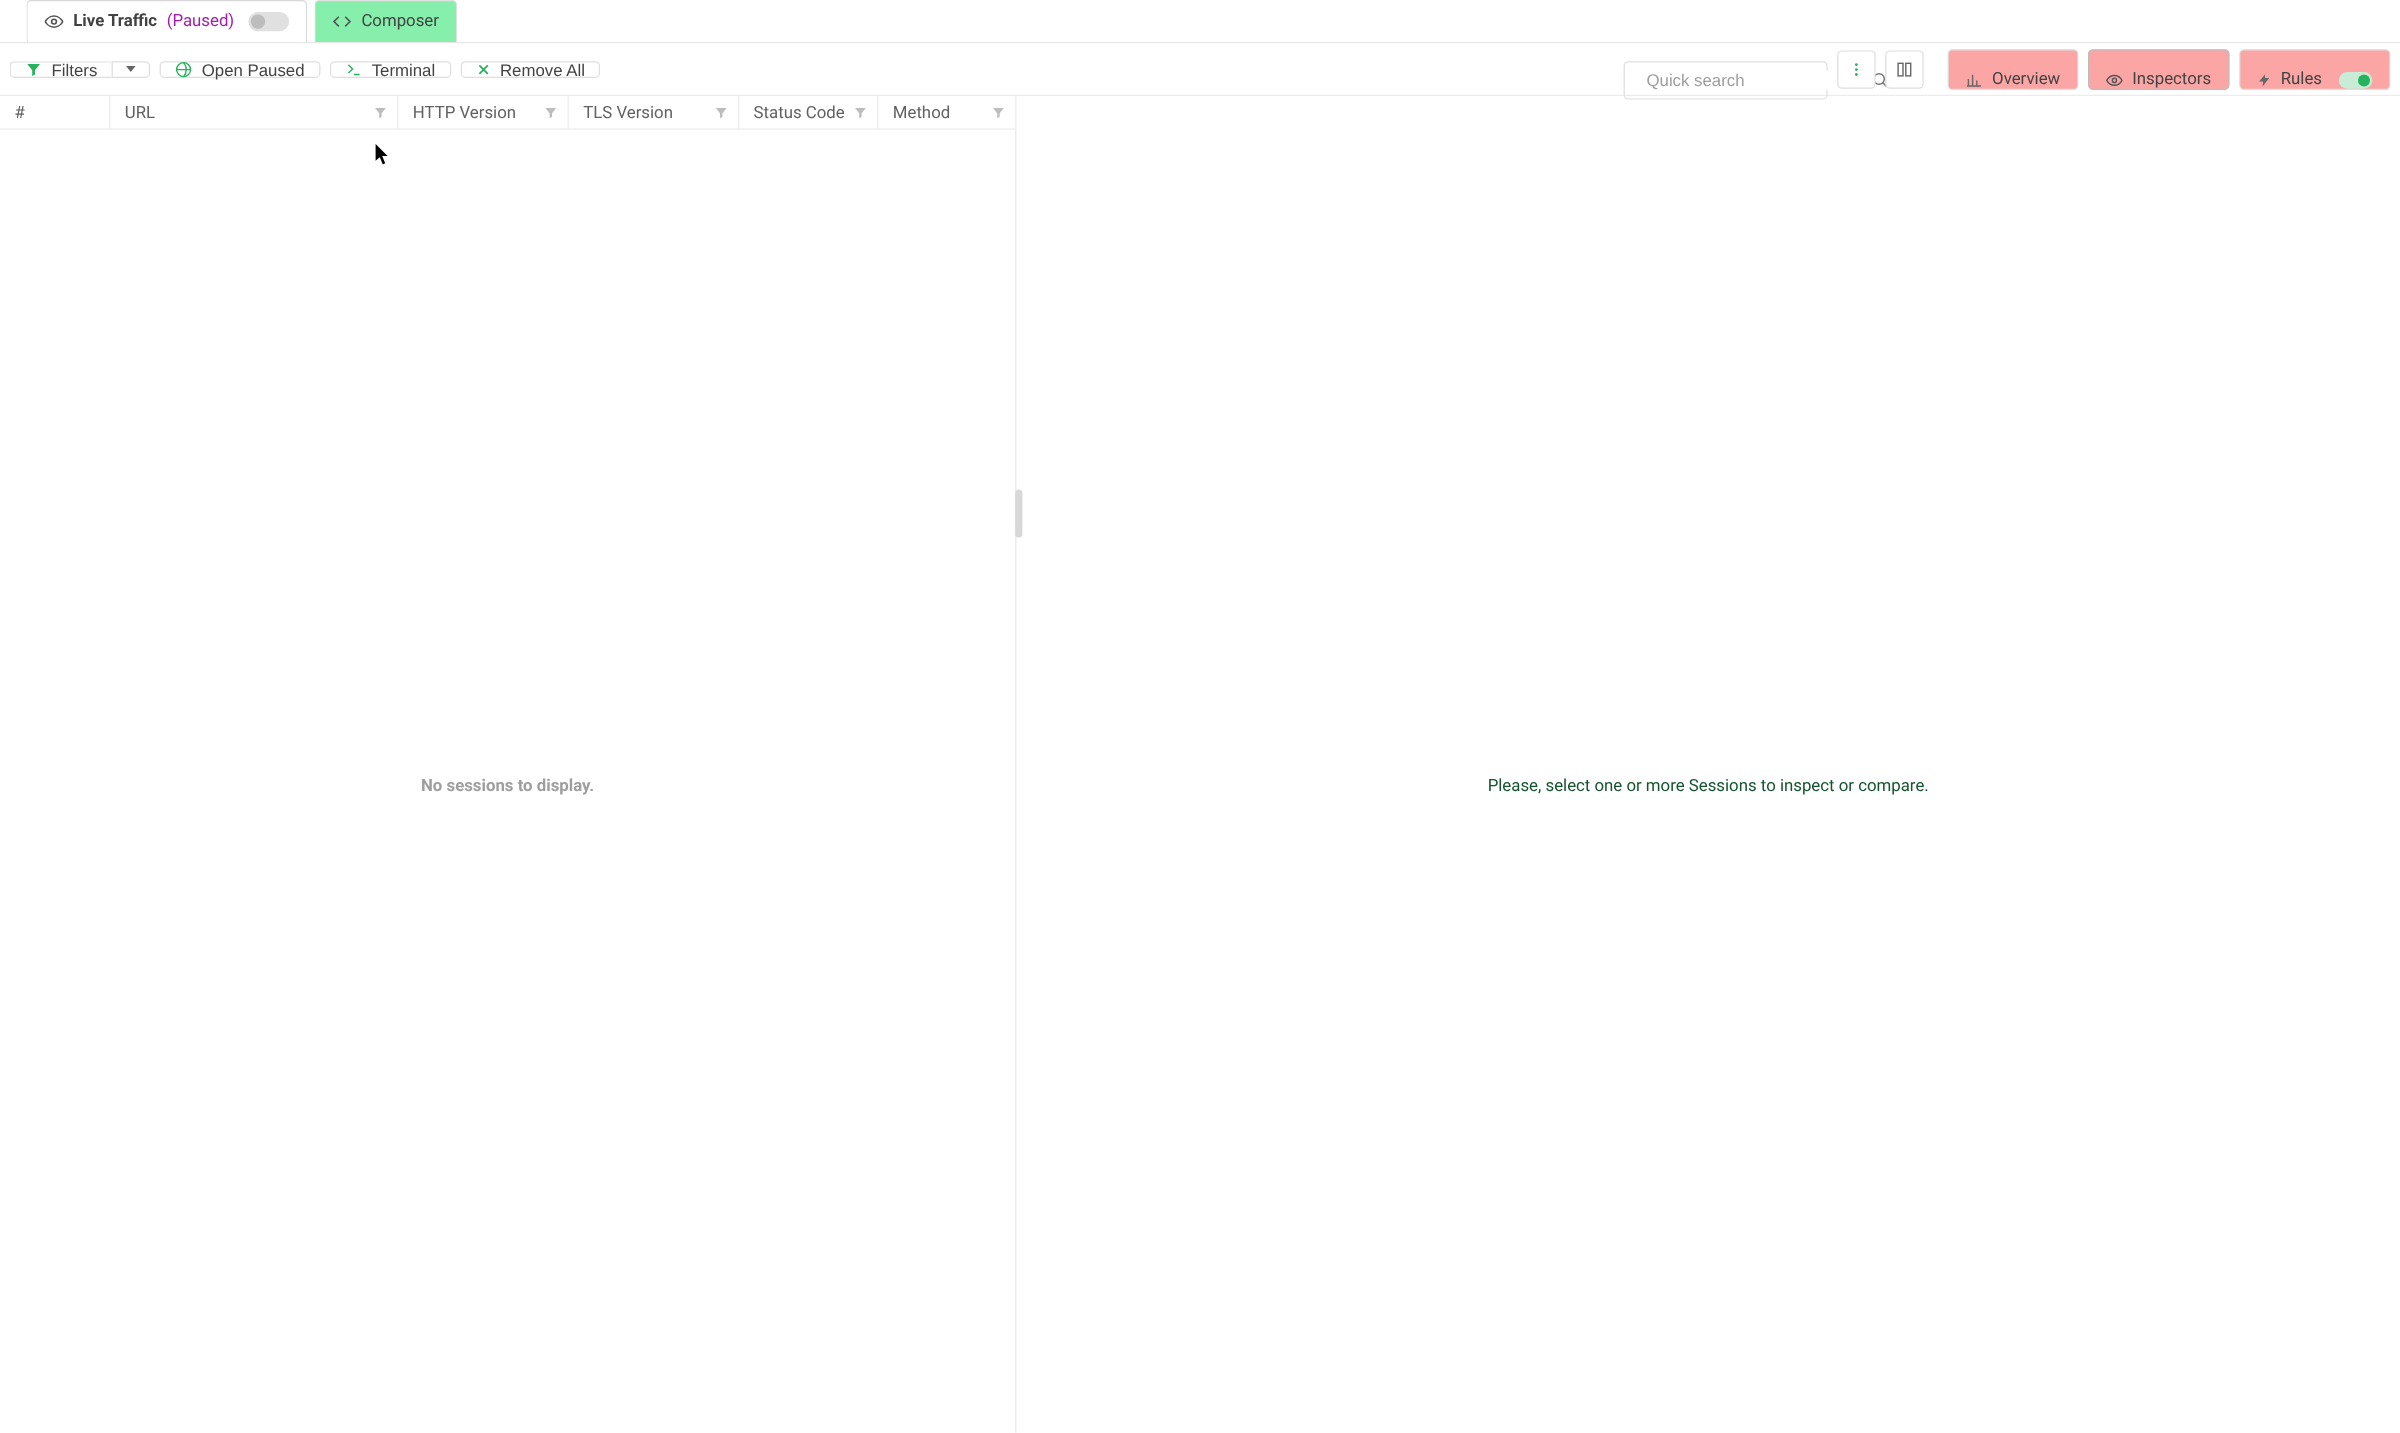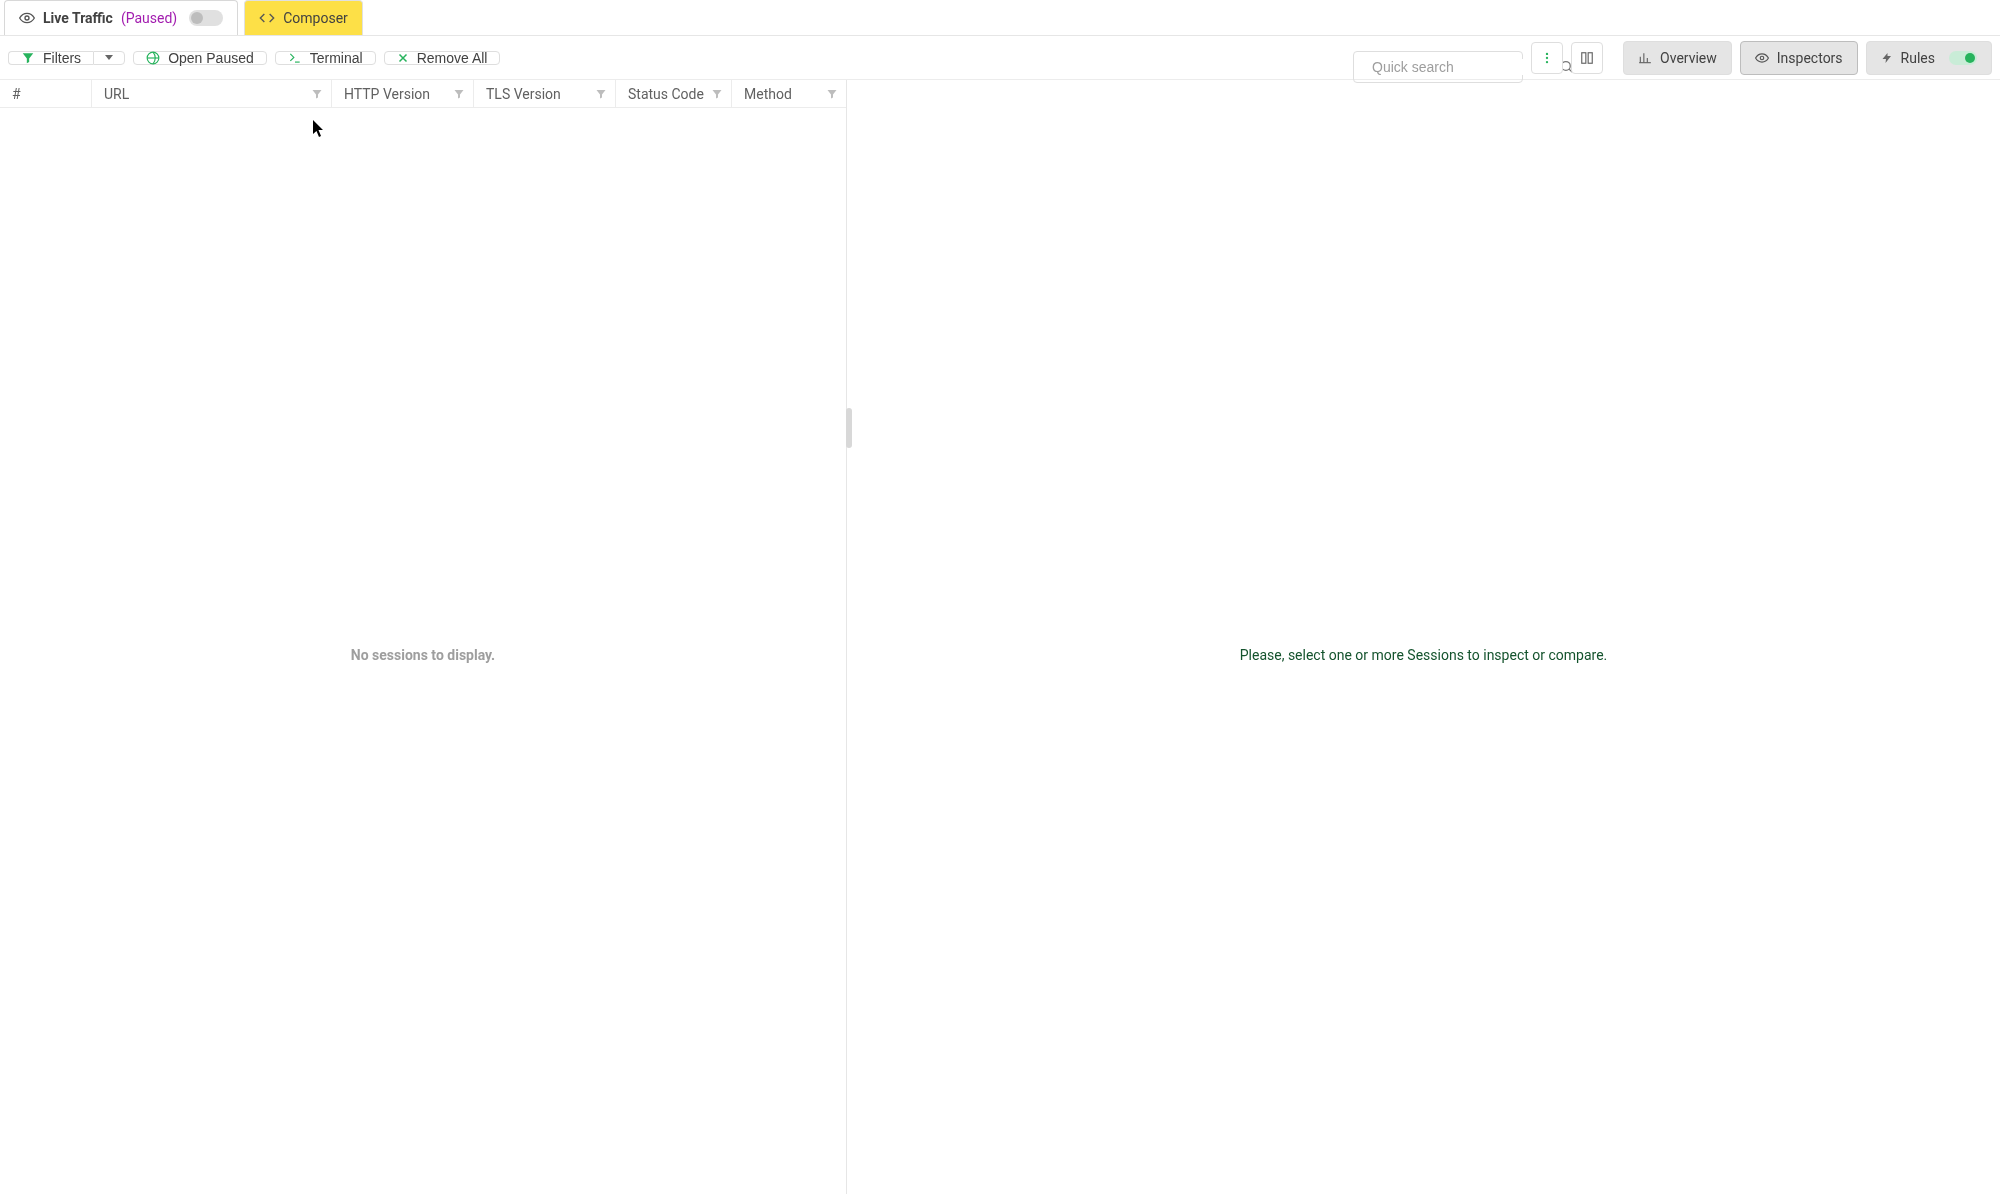--- a/index.html
+++ b/index.html
@@ -13,32 +13,32 @@
     overflow: hidden;
   }
 
   
   .tabrow {
     display: flex;
     align-items: stretch;
     height: 36px;
     background: #fff;
     border-bottom: 1px solid #e6e6e6;
-    padding-left: 4px;
+    padding-left: 22px;
     gap: 6px;
   }
   .tab {
     display: flex;
     align-items: center;
     gap: 8px;
     padding: 0 14px;
     border: 1px solid #e0e0e0;
     border-bottom: none;
     border-radius: 4px 4px 0 0;
-    background: #fde047;
+    background: #86efac;
     font-size: 14px;
     cursor: pointer;
   }
   .tab.active {
     background: #fff;
     border-color: #d8d8d8;
     position: relative;
   }
   .tab .paused { color: #a21caf; }
   .toggle {
@@ -107,24 +107,24 @@
     font-size: 14px;
     color: #424242;
   }
   .searchbox input::placeholder { color: #9e9e9e; }
   .small-btn {
     width: 32px; height: 32px;
     display:inline-flex; align-items:center; justify-content:center;
     border:1px solid #dedede; border-radius:4px; background:#fff; cursor:pointer;
   }
   .right-tab {
-    display: inline-flex; align-items: center; gap: 8px;
+    display: inline-flex; align-items: flex-end; gap: 8px;
     height: 34px; padding: 0 14px;
     border: 1px solid #dedede; border-radius: 4px;
-    background: #e5e5e5; cursor: pointer;
+    background: #fca5a5; cursor: pointer;
     font-size: 14px;
   }
   .right-tab.active { border-color: #bdbdbd; }
   .toggle-green {
     width: 28px; height: 14px; border-radius: 8px; background: #c9ecd7;
     position: relative; margin-left: 6px;
   }
   .toggle-green::after {
     content:""; position:absolute; right:2px; top:2px;
     width:10px; height:10px; border-radius:50%; background:#27b35d;

